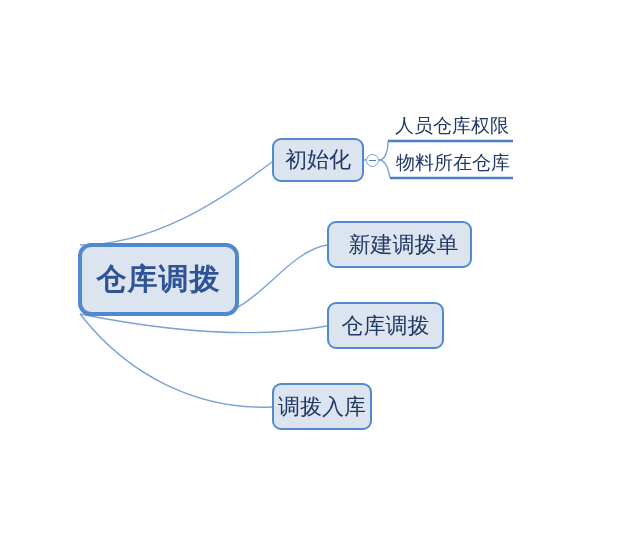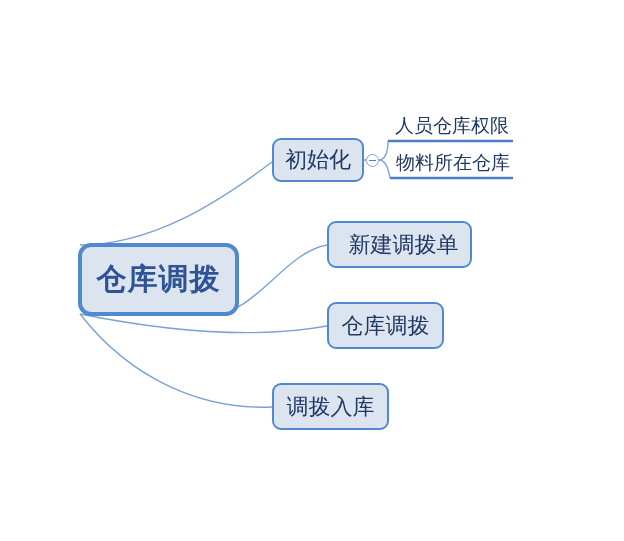--- a/index.html
+++ b/index.html
@@ -50,21 +50,21 @@
     background: #dce4f0;
     border: 2px solid #5189d0;
     border-radius: 9px;
     color: #1f3864;
     font-size: 22px;
     font-weight: normal;
   }
   .node-init   { left: 272px; top: 138px; width: 92px;  height: 44px; align-items: center; }
   .node-new    { left: 327px; top: 221px; width: 145px; height: 47px; padding-left: 8px; }
   .node-out    { left: 327px; top: 302px; width: 117px; height: 47px; }
-  .node-in     { left: 272px; top: 383px; width: 117px; height: 47px; }
+  .node-in     { left: 272px; top: 383px; width: 100px; height: 47px; }
 
   .leaf {
     position: absolute;
     box-sizing: border-box;
     display: flex;
     align-items: flex-end;
     justify-content: center;
     color: #1f3864;
     font-size: 19px;
     white-space: nowrap;

